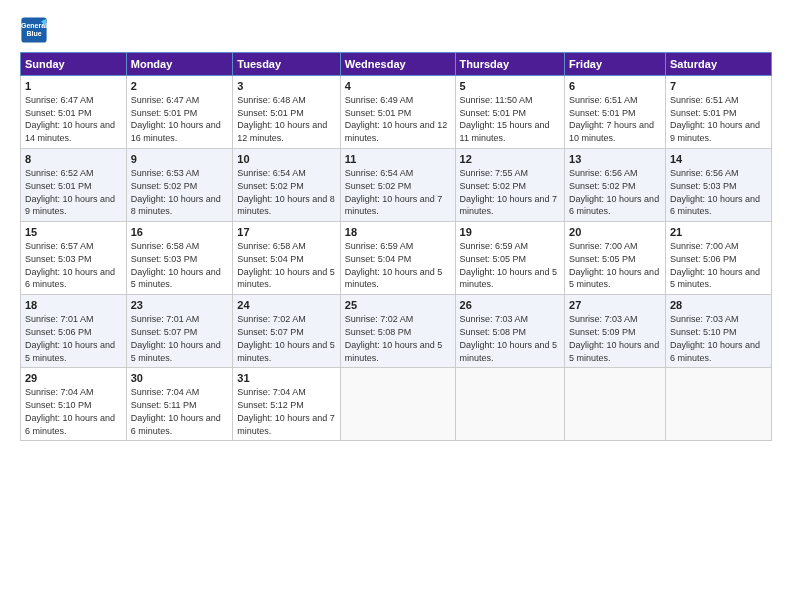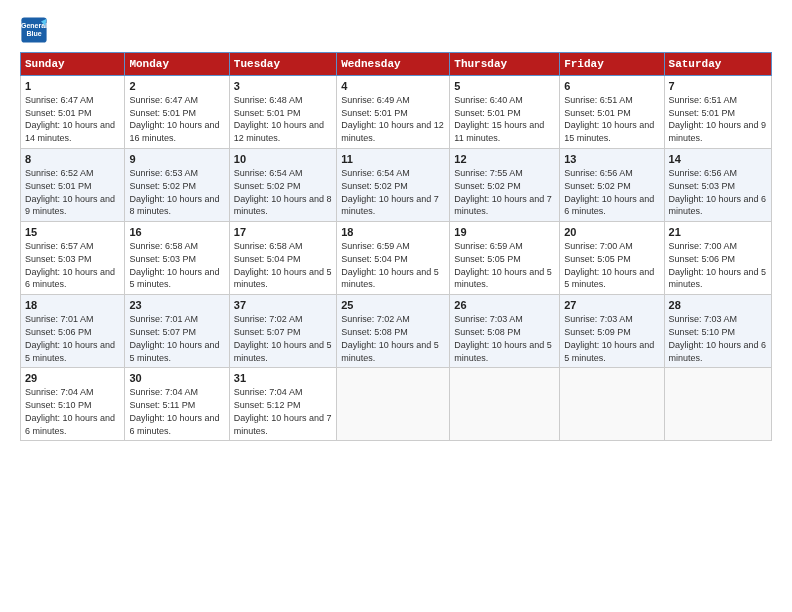--- a/index.html
+++ b/index.html
@@ -48,28 +48,27 @@
     .subtitle {
       font-size: 13px;
       color: #555;
     }
     table {
       width: 100%;
       border-collapse: collapse;
       font-size: 9.5px;
     }
     thead tr th {
-      background-color: #b91c1c;
+      background-color: #4c1d95;
       color: #fff;
       padding: 5px 4px;
       text-align: left;
       font-size: 11px;
       font-weight: bold;
       border: 1px solid #5a8fcc;
-      font-family: Liberation Mono, monospace;
     }
     tbody tr td {
       border: 1px solid #ccc;
       padding: 3px 4px;
       vertical-align: top;
       line-height: 1.35;
       color: #222;
     }
     tbody tr:nth-child(even) td {
       background-color: #f0f4fa;
@@ -124,22 +123,22 @@
           <th>Friday</th>
           <th>Saturday</th>
         </tr>
     </thead>
     <tbody id="calendar-body">
     <tr>
           <td><span class="day-num">1</span><span class="cell-text">Sunrise: 6:47 AM</span><br><span class="cell-text">Sunset: 5:01 PM</span><br><span class="cell-text">Daylight: 10 hours and 14 minutes.</span></td>
           <td><span class="day-num">2</span><span class="cell-text">Sunrise: 6:47 AM</span><br><span class="cell-text">Sunset: 5:01 PM</span><br><span class="cell-text">Daylight: 10 hours and 16 minutes.</span></td>
           <td><span class="day-num">3</span><span class="cell-text">Sunrise: 6:48 AM</span><br><span class="cell-text">Sunset: 5:01 PM</span><br><span class="cell-text">Daylight: 10 hours and 12 minutes.</span></td>
           <td><span class="day-num">4</span><span class="cell-text">Sunrise: 6:49 AM</span><br><span class="cell-text">Sunset: 5:01 PM</span><br><span class="cell-text">Daylight: 10 hours and 12 minutes.</span></td>
-          <td><span class="day-num">5</span><span class="cell-text">Sunrise: 6:40 AM</span><br><span class="cell-text">Sunset: 5:01 PM</span><br><span class="cell-text">Daylight: 15 hours and 11 minutes.</span></td>
-          <td><span class="day-num">6</span><span class="cell-text">Sunrise: 6:51 AM</span><br><span class="cell-text">Sunset: 5:01 PM</span><br><span class="cell-text">Daylight: 10 hours and 15 minutes.</span></td>
+          <td><span class="day-num">5</span><span class="cell-text">Sunrise: 11:50 AM</span><br><span class="cell-text">Sunset: 5:01 PM</span><br><span class="cell-text">Daylight: 15 hours and 11 minutes.</span></td>
+          <td><span class="day-num">6</span><span class="cell-text">Sunrise: 6:51 AM</span><br><span class="cell-text">Sunset: 5:01 PM</span><br><span class="cell-text">Daylight: 7 hours and 10 minutes.</span></td>
           <td><span class="day-num">7</span><span class="cell-text">Sunrise: 6:51 AM</span><br><span class="cell-text">Sunset: 5:01 PM</span><br><span class="cell-text">Daylight: 10 hours and 9 minutes.</span></td>
         </tr>
         <tr>
           <td><span class="day-num">8</span><span class="cell-text">Sunrise: 6:52 AM</span><br><span class="cell-text">Sunset: 5:01 PM</span><br><span class="cell-text">Daylight: 10 hours and 9 minutes.</span></td>
           <td><span class="day-num">9</span><span class="cell-text">Sunrise: 6:53 AM</span><br><span class="cell-text">Sunset: 5:02 PM</span><br><span class="cell-text">Daylight: 10 hours and 8 minutes.</span></td>
           <td><span class="day-num">10</span><span class="cell-text">Sunrise: 6:54 AM</span><br><span class="cell-text">Sunset: 5:02 PM</span><br><span class="cell-text">Daylight: 10 hours and 8 minutes.</span></td>
           <td><span class="day-num">11</span><span class="cell-text">Sunrise: 6:54 AM</span><br><span class="cell-text">Sunset: 5:02 PM</span><br><span class="cell-text">Daylight: 10 hours and 7 minutes.</span></td>
           <td><span class="day-num">12</span><span class="cell-text">Sunrise: 7:55 AM</span><br><span class="cell-text">Sunset: 5:02 PM</span><br><span class="cell-text">Daylight: 10 hours and 7 minutes.</span></td>
           <td><span class="day-num">13</span><span class="cell-text">Sunrise: 6:56 AM</span><br><span class="cell-text">Sunset: 5:02 PM</span><br><span class="cell-text">Daylight: 10 hours and 6 minutes.</span></td>
           <td><span class="day-num">14</span><span class="cell-text">Sunrise: 6:56 AM</span><br><span class="cell-text">Sunset: 5:03 PM</span><br><span class="cell-text">Daylight: 10 hours and 6 minutes.</span></td>
@@ -149,21 +148,21 @@
           <td><span class="day-num">16</span><span class="cell-text">Sunrise: 6:58 AM</span><br><span class="cell-text">Sunset: 5:03 PM</span><br><span class="cell-text">Daylight: 10 hours and 5 minutes.</span></td>
           <td><span class="day-num">17</span><span class="cell-text">Sunrise: 6:58 AM</span><br><span class="cell-text">Sunset: 5:04 PM</span><br><span class="cell-text">Daylight: 10 hours and 5 minutes.</span></td>
           <td><span class="day-num">18</span><span class="cell-text">Sunrise: 6:59 AM</span><br><span class="cell-text">Sunset: 5:04 PM</span><br><span class="cell-text">Daylight: 10 hours and 5 minutes.</span></td>
           <td><span class="day-num">19</span><span class="cell-text">Sunrise: 6:59 AM</span><br><span class="cell-text">Sunset: 5:05 PM</span><br><span class="cell-text">Daylight: 10 hours and 5 minutes.</span></td>
           <td><span class="day-num">20</span><span class="cell-text">Sunrise: 7:00 AM</span><br><span class="cell-text">Sunset: 5:05 PM</span><br><span class="cell-text">Daylight: 10 hours and 5 minutes.</span></td>
           <td><span class="day-num">21</span><span class="cell-text">Sunrise: 7:00 AM</span><br><span class="cell-text">Sunset: 5:06 PM</span><br><span class="cell-text">Daylight: 10 hours and 5 minutes.</span></td>
         </tr>
         <tr>
           <td><span class="day-num">18</span><span class="cell-text">Sunrise: 7:01 AM</span><br><span class="cell-text">Sunset: 5:06 PM</span><br><span class="cell-text">Daylight: 10 hours and 5 minutes.</span></td>
           <td><span class="day-num">23</span><span class="cell-text">Sunrise: 7:01 AM</span><br><span class="cell-text">Sunset: 5:07 PM</span><br><span class="cell-text">Daylight: 10 hours and 5 minutes.</span></td>
-          <td><span class="day-num">37</span><span class="cell-text">Sunrise: 7:02 AM</span><br><span class="cell-text">Sunset: 5:07 PM</span><br><span class="cell-text">Daylight: 10 hours and 5 minutes.</span></td>
+          <td><span class="day-num">24</span><span class="cell-text">Sunrise: 7:02 AM</span><br><span class="cell-text">Sunset: 5:07 PM</span><br><span class="cell-text">Daylight: 10 hours and 5 minutes.</span></td>
           <td><span class="day-num">25</span><span class="cell-text">Sunrise: 7:02 AM</span><br><span class="cell-text">Sunset: 5:08 PM</span><br><span class="cell-text">Daylight: 10 hours and 5 minutes.</span></td>
           <td><span class="day-num">26</span><span class="cell-text">Sunrise: 7:03 AM</span><br><span class="cell-text">Sunset: 5:08 PM</span><br><span class="cell-text">Daylight: 10 hours and 5 minutes.</span></td>
           <td><span class="day-num">27</span><span class="cell-text">Sunrise: 7:03 AM</span><br><span class="cell-text">Sunset: 5:09 PM</span><br><span class="cell-text">Daylight: 10 hours and 5 minutes.</span></td>
           <td><span class="day-num">28</span><span class="cell-text">Sunrise: 7:03 AM</span><br><span class="cell-text">Sunset: 5:10 PM</span><br><span class="cell-text">Daylight: 10 hours and 6 minutes.</span></td>
         </tr>
         <tr>
           <td><span class="day-num">29</span><span class="cell-text">Sunrise: 7:04 AM</span><br><span class="cell-text">Sunset: 5:10 PM</span><br><span class="cell-text">Daylight: 10 hours and 6 minutes.</span></td>
           <td><span class="day-num">30</span><span class="cell-text">Sunrise: 7:04 AM</span><br><span class="cell-text">Sunset: 5:11 PM</span><br><span class="cell-text">Daylight: 10 hours and 6 minutes.</span></td>
           <td><span class="day-num">31</span><span class="cell-text">Sunrise: 7:04 AM</span><br><span class="cell-text">Sunset: 5:12 PM</span><br><span class="cell-text">Daylight: 10 hours and 7 minutes.</span></td>
           <td class="empty-cell">&nbsp;</td>

